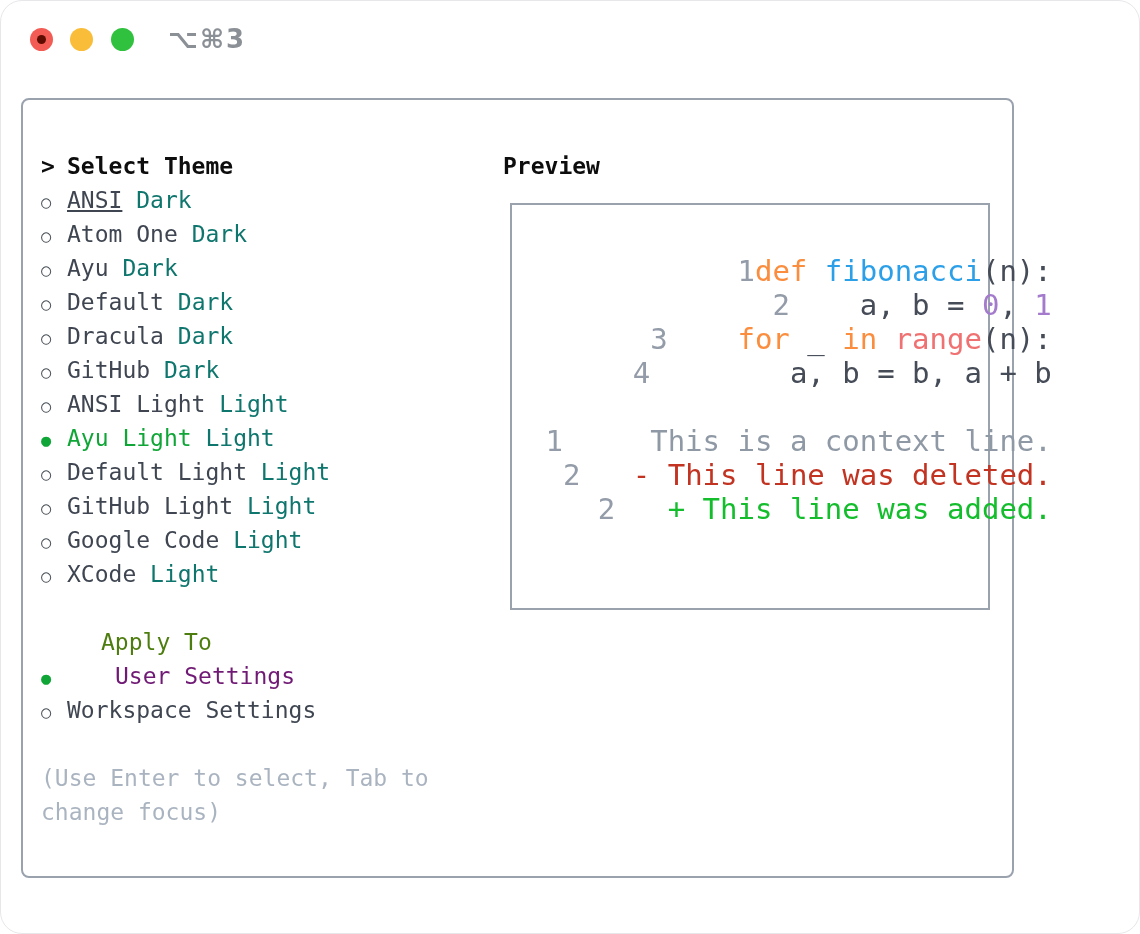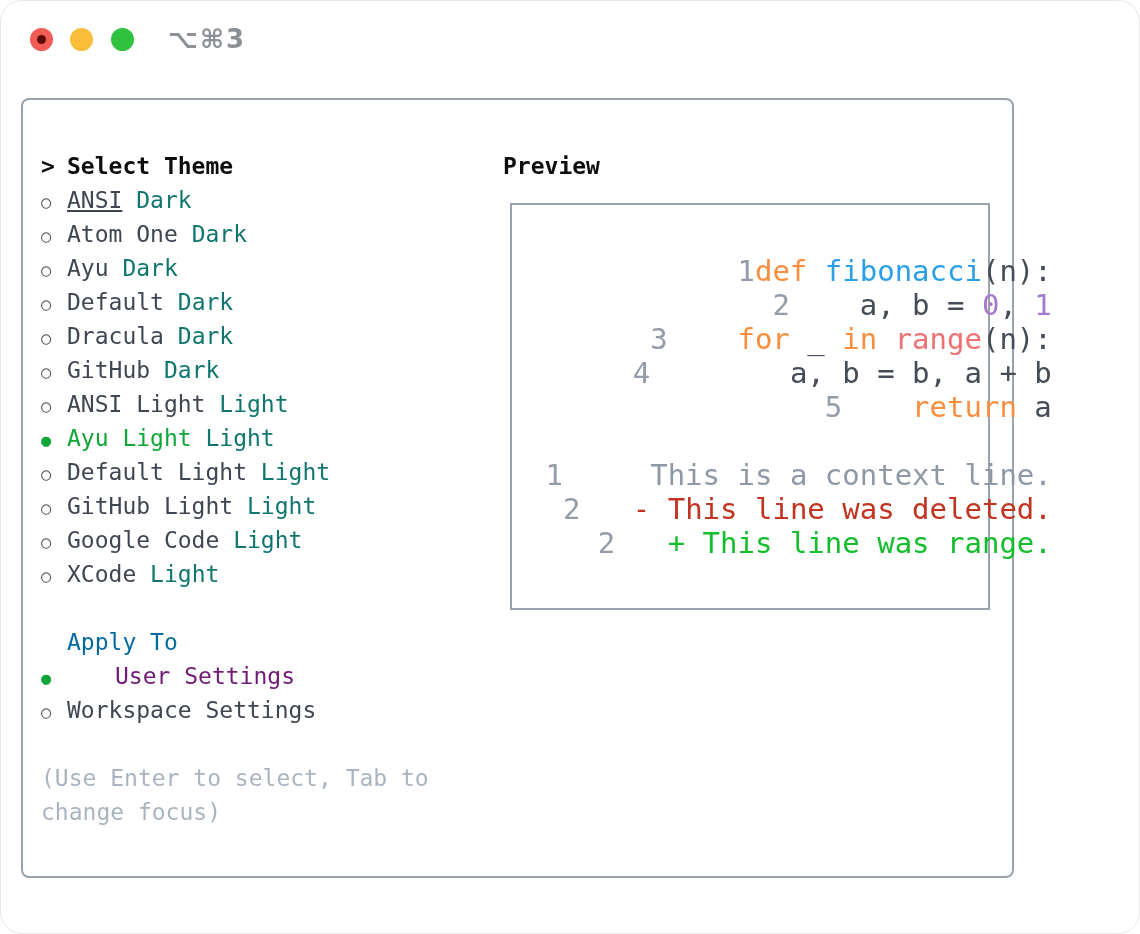--- a/index.html
+++ b/index.html
@@ -33,21 +33,21 @@
   }
   
   .left-col{
     position:absolute;left:18px;top:49px;width:440px;
     font-size:23px;line-height:34px;color:#3f4651;
   }
   .row{height:34px;white-space:pre;}
   .gutter{display:inline-block;width:26px;}
   .prompt{font-weight:700;color:#0d0d0d;}
   .hdr{font-weight:700;color:#0d0d0d;}
-  .subhdr{color:#0369a1;}
+  .subhdr{color:#4d7c0f;margin-left:34px;}
   .bullet{display:inline-block;width:26px;font-size:17px;}
   .variant{color:#0f766e;}
   .hint{margin-top:34px;color:#aab4c0;line-height:34px;}
   
   .preview-hdr{
     position:absolute;left:480px;top:49px;height:34px;line-height:34px;
     font-size:23px;font-weight:700;color:#0d0d0d;
   }
   .preview-box{
     position:absolute;left:487px;top:103px;width:480px;height:407px;
@@ -104,22 +104,21 @@
     </div>
 
     <div class="preview-hdr">Preview</div>
 
     <div class="preview-box">
       <div class="code" id="code-lines">
           <div class="code-line"><span class="lineno" style="color: rgb(147, 156, 168);">1</span><span class="code-text"><span style="color: rgb(250, 141, 62);">def</span><span style="color: rgb(69, 76, 87);"> </span><span style="color: rgb(43, 160, 233);">fibonacci</span><span style="color: rgb(69, 76, 87);">(n):</span></span></div>
           <div class="code-line"><span class="lineno" style="color: rgb(147, 156, 168);">2</span><span class="code-text"><span style="color: rgb(69, 76, 87);">    a, b = </span><span style="color: rgb(163, 122, 204);">0</span><span style="color: rgb(69, 76, 87);">, </span><span style="color: rgb(163, 122, 204);">1</span></span></div>
           <div class="code-line"><span class="lineno" style="color: rgb(147, 156, 168);">3</span><span class="code-text"><span style="color: rgb(69, 76, 87);">    </span><span style="color: rgb(250, 141, 62);">for</span><span style="color: rgb(69, 76, 87);"> _ </span><span style="color: rgb(250, 141, 62);">in</span><span style="color: rgb(69, 76, 87);"> </span><span style="color: rgb(240, 113, 113);">range</span><span style="color: rgb(69, 76, 87);">(n):</span></span></div>
           <div class="code-line"><span class="lineno" style="color: rgb(147, 156, 168);">4</span><span class="code-text"><span style="color: rgb(69, 76, 87);">        a, b = b, a + b</span></span></div>
-          <div class="code-line"><span class="lineno" style="color: rgb(147, 156, 168);">5</span><span class="code-text"><span style="color: rgb(69, 76, 87);">    </span><span style="color: rgb(250, 141, 62);">return</span><span style="color: rgb(69, 76, 87);"> a</span></span></div>
           <div class="code-line"><span class="lineno" style="color: rgb(147, 156, 168);"></span><span class="code-text"></span></div>
           <div class="code-line"><span class="lineno" style="color: rgb(147, 156, 168);">1</span><span class="code-text"><span style="color: rgb(143, 153, 165);">     This is a context line.</span></span></div>
           <div class="code-line"><span class="lineno" style="color: rgb(147, 156, 168);">2</span><span class="code-text"><span style="color: rgb(194, 51, 33);">   - This line was deleted.</span></span></div>
-          <div class="code-line"><span class="lineno" style="color: rgb(147, 156, 168);">2</span><span class="code-text"><span style="color: rgb(19, 189, 44);">   + This line was range.</span></span></div>
+          <div class="code-line"><span class="lineno" style="color: rgb(147, 156, 168);">2</span><span class="code-text"><span style="color: rgb(19, 189, 44);">   + This line was added.</span></span></div>
         </div>
     </div>
 
   </div>
 </div>
 
 </body></html>

